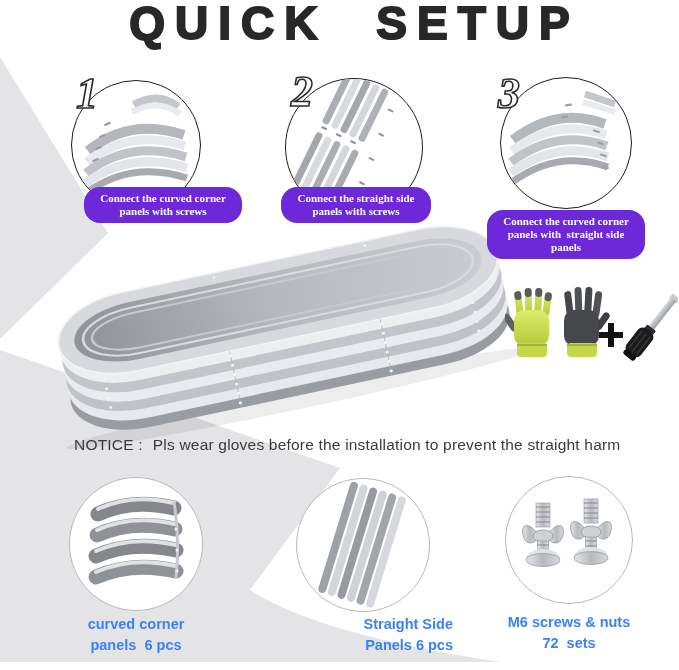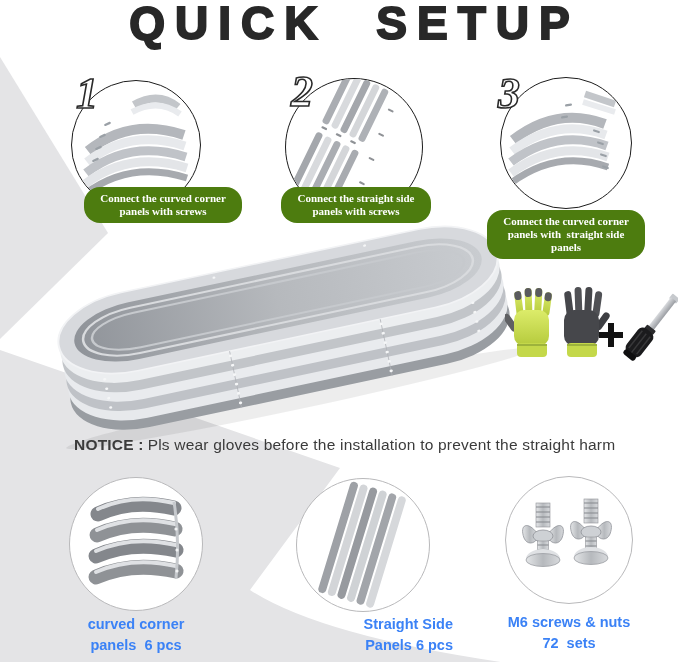--- a/index.html
+++ b/index.html
@@ -28,32 +28,32 @@
     position:absolute; border-radius:50%; background:#ffffff;
     border:1.4px solid #1c1c1c; z-index:2; overflow:hidden;
   }
   .step-number {
     position:absolute; z-index:4;
     font-family:"Liberation Serif", serif; font-style:italic;
     font-size:44px; font-weight:bold; color:#ffffff;
     -webkit-text-stroke:1.6px #2a2a2a; line-height:1;
   }
   .pill {
-    position:absolute; z-index:4; background:#4d7c0f; color:#ffffff;
+    position:absolute; z-index:4; background:#6d28d9; color:#ffffff;
     border-radius:16px; padding:5px 6px; text-align:center;
     font-family:"Liberation Serif", serif; font-weight:bold;
     font-size:11px; line-height:13px; white-space:pre-wrap;
   }
 
   
   .notice {
     position:absolute; left:74px; top:436px; z-index:3;
     font-size:15.5px; color:#3b3b3b; letter-spacing:0.2px; white-space:pre;
   }
-  .notice .lbl { margin-right:4px;font-weight:bold; }
+  .notice .lbl { margin-right:10px; }
 
   
   .part-circle {
     position:absolute; border-radius:50%; background:#ffffff;
     border:1px solid #b9b9bb; z-index:2; overflow:hidden;
   }
   .part-caption {
     position:absolute; z-index:3; text-align:center;
     font-size:14.5px; font-weight:bold; color:#3b82f6; line-height:21px;
     white-space:pre-wrap;

